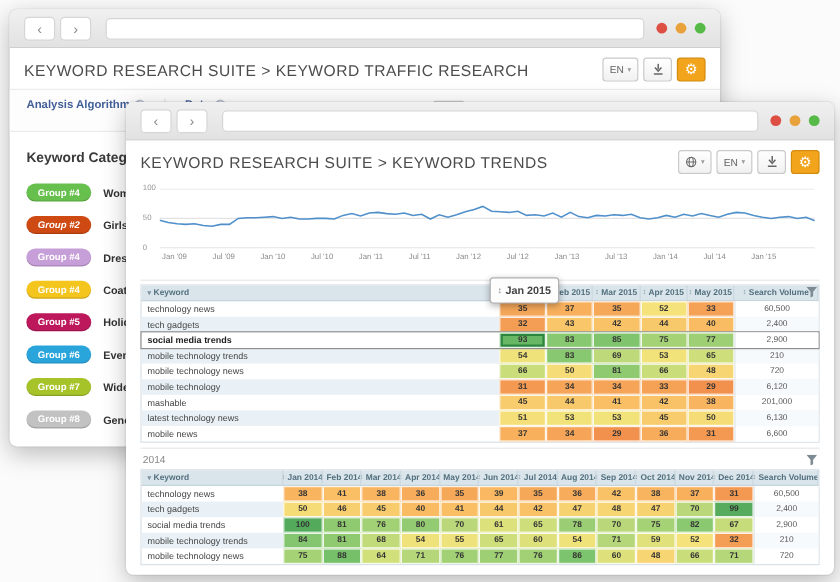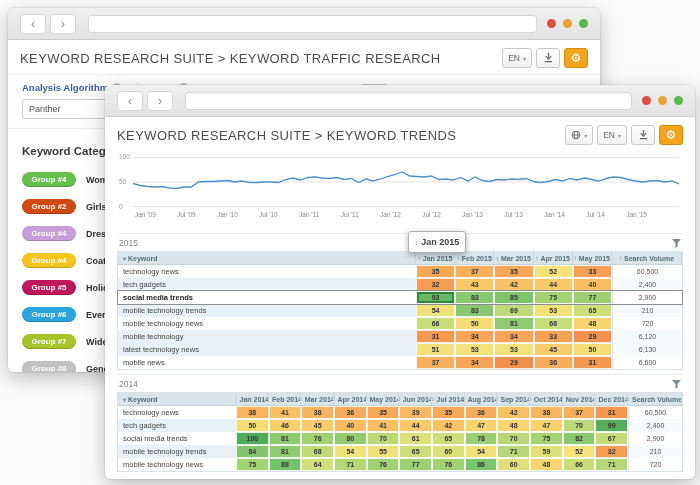--- a/index.html
+++ b/index.html
@@ -129,24 +129,20 @@
         </div>
       </div>
     </div>
 
     <div class="filters">
       <div>
         <div class="f-label">
           <span>Analysis Algorithm</span>
           <span class="info">i</span>
         </div>
-        <div class="select">
-          <span>Panther</span>
-          <span class="caret">▾</span>
-        </div>
       </div>
       <div class="fsep"></div>
       <div class="f-label">
         <span>Date</span>
         <span class="info">i</span>
       </div>
       <div class="include">
         <span>Include Keywords with more than</span>
         <span class="mini-input">5</span>
         <span>visits</span>
@@ -154,21 +150,21 @@
     </div>
 
     <div class="sidebar">
       <div class="side-title">Keyword Category Groups</div>
       <div id="bw-cat-groups">
           <div class="side-row">
             <span class="badge" style="background: rgb(103, 192, 77);">Group #4</span>
             <span class="glabel">Womens Cl</span>
           </div>
           <div class="side-row">
-            <span class="badge" style="background: rgb(207, 74, 19);">Group #2</span>
+            <span class="badge" style="background: rgb(207, 74, 19); font-style: italic;">Group #2</span>
             <span class="glabel">Girls Clothi</span>
           </div>
           <div class="side-row">
             <span class="badge" style="background: rgb(199, 159, 216);">Group #4</span>
             <span class="glabel">Dress Shoe</span>
           </div>
           <div class="side-row">
             <span class="badge" style="background: rgb(243, 197, 29);">Group #4</span>
             <span class="glabel">Coats</span>
             <span class="gcount">(82 Ke</span>
@@ -256,21 +252,20 @@
           <span class="">Jul '12</span>
           <span class="">Jan '13</span>
           <span class="">Jul '13</span>
           <span class="">Jan '14</span>
           <span class="">Jul '14</span>
           <span class="">Jan '15</span>
         </div>
     </div>
 
     <div class="tsec">
-      <div class="tsec-label">2015</div>
       <span class="funnel">
         <svg width="9" height="9" viewBox="0 0 10 10">
             <path d="M0 0 h10 L6.2 4.5 v4.2 L3.8 9.8 v-5.3 Z" fill="#7e8b93"></path>
           </svg>
       </span>
       <div id="t2015">
           <div class="grid">
             <div class="row head">
               <div class="hcell kwh kwcol">
                 <span class="sorticon">▾</span>
@@ -347,20 +342,29 @@
               <div class="cell vol volcol">720</div>
             </div>
             <div class="row odd">
               <div class="cell kw kwcol">mobile technology</div>
               <div class="cell heat valcol" style="background: rgb(243, 153, 82);">31</div>
               <div class="cell heat valcol" style="background: rgb(246, 165, 88);">34</div>
               <div class="cell heat valcol" style="background: rgb(246, 165, 88);">34</div>
               <div class="cell heat valcol" style="background: rgb(245, 161, 86);">33</div>
               <div class="cell heat valcol" style="background: rgb(242, 145, 78);">29</div>
               <div class="cell vol volcol">6,120</div>
+            </div>
+            <div class="row">
+              <div class="cell kw kwcol">mashable</div>
+              <div class="cell heat valcol" style="background: rgb(248, 204, 109);">45</div>
+              <div class="cell heat valcol" style="background: rgb(248, 201, 107);">44</div>
+              <div class="cell heat valcol" style="background: rgb(250, 191, 101);">41</div>
+              <div class="cell heat valcol" style="background: rgb(249, 194, 103);">42</div>
+              <div class="cell heat valcol" style="background: rgb(249, 180, 95);">38</div>
+              <div class="cell vol volcol">201,000</div>
             </div>
             <div class="row odd">
               <div class="cell kw kwcol">latest technology news</div>
               <div class="cell heat valcol" style="background: rgb(245, 223, 120);">51</div>
               <div class="cell heat valcol" style="background: rgb(242, 226, 122);">53</div>
               <div class="cell heat valcol" style="background: rgb(242, 226, 122);">53</div>
               <div class="cell heat valcol" style="background: rgb(248, 204, 109);">45</div>
               <div class="cell heat valcol" style="background: rgb(246, 220, 118);">50</div>
               <div class="cell vol volcol">6,130</div>
             </div>

